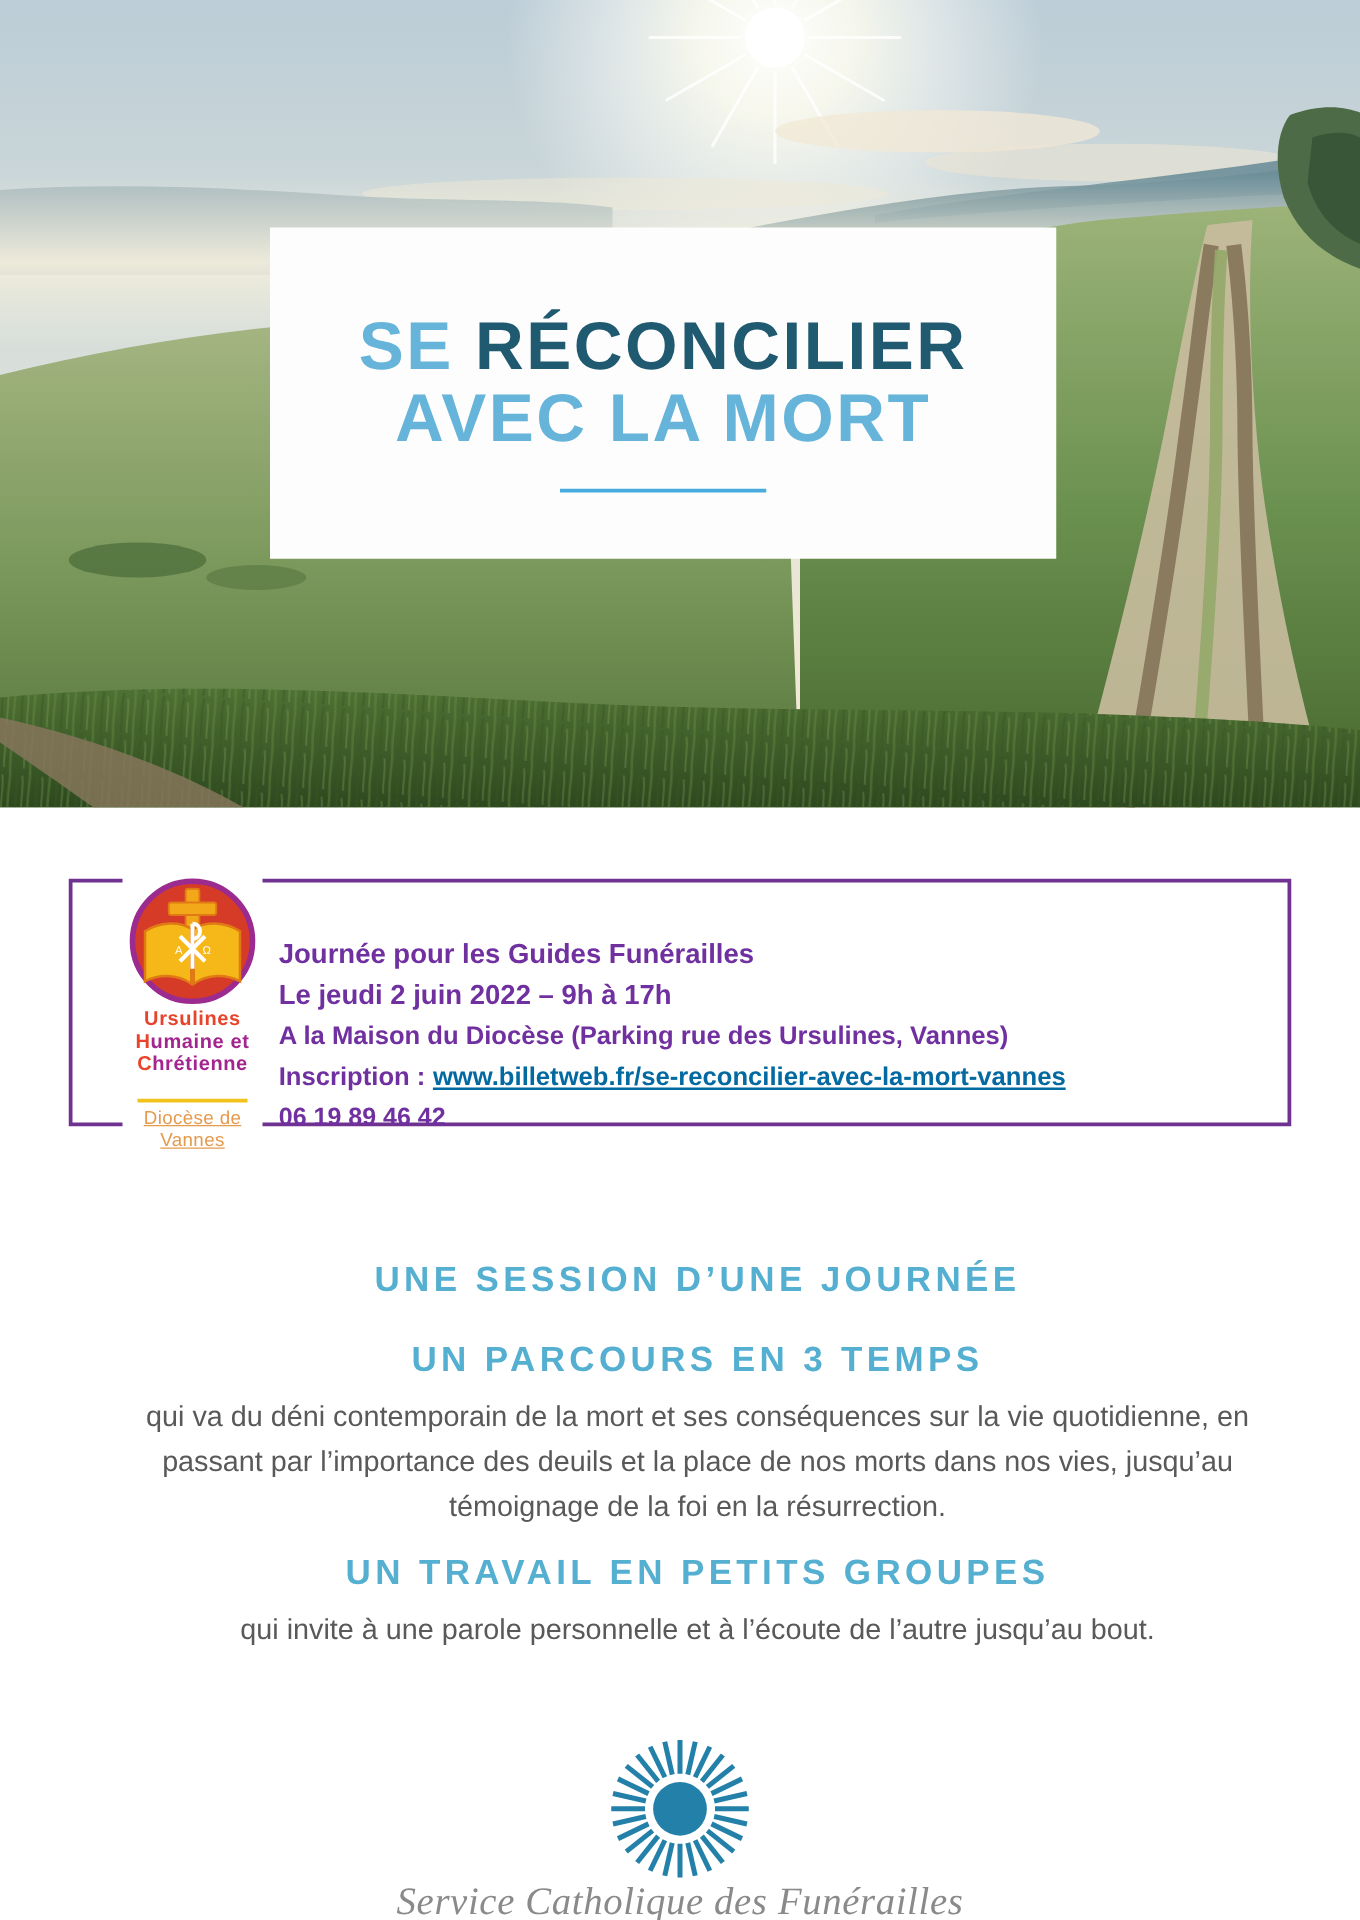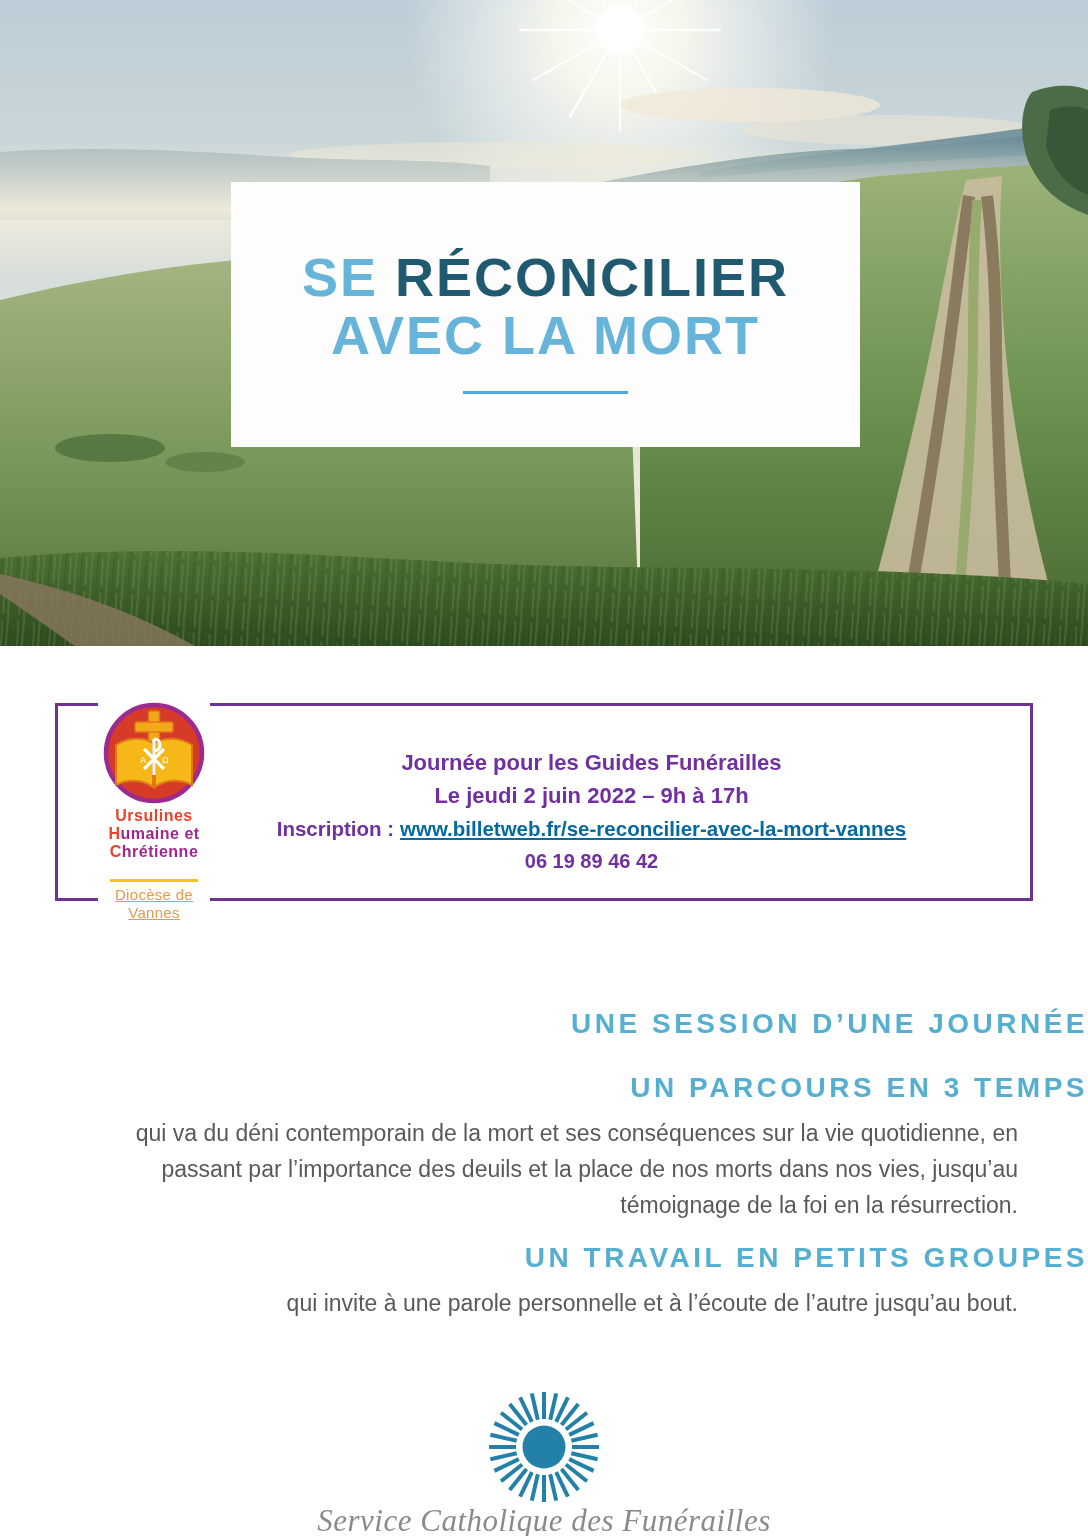--- a/index.html
+++ b/index.html
@@ -3,21 +3,21 @@
 <meta charset="utf-8">
 <style>
   html,body{margin:0;padding:0;background:#ffffff;}
   body{width:1088px;height:1536px;overflow:hidden;font-family:"Liberation Sans",sans-serif;}
   .page{position:relative;width:1088px;height:1536px;background:#ffffff;}
 
   
   .hero{position:relative;width:1088px;height:646px;overflow:hidden;}
   .hero svg.landscape{display:block;width:1088px;height:646px;}
   .title-card{
-    position:absolute;left:231px;top:182px;width:629px;height:265px;
+    position:absolute;left:216px;top:182px;width:629px;height:265px;
     background:#fdfdfd;box-sizing:border-box;padding-top:66px;text-align:center;
   }
   .title-line1,.title-line2{
     font-weight:800;font-size:54px;line-height:58px;letter-spacing:2px;
     font-family:"Liberation Sans",sans-serif;
   }
   .t-light{color:#66B4D9;}
   .t-dark{color:#1F5A70;}
   .title-rule{width:165px;height:3px;background:#49ABDE;margin:27px auto 0;}
 
@@ -32,31 +32,31 @@
   }
   .logo-badge{display:block;margin:4px auto 2px;}
   .logo-text{line-height:18px;font-weight:bold;font-size:16px;letter-spacing:0.5px;}
   .logo-text .l1{color:#E8432B;}
   .logo-text .l2,.logo-text .l3{color:#A3258F;}
   .logo-text .init{color:#E8432B;}
   .logo-text .l3{display:inline-block;border-bottom:3px solid #F2C21D;padding-bottom:18px;}
   .logo-sub{color:#E59A4E;font-size:15px;font-weight:normal;margin-top:4px;letter-spacing:0.3px;text-decoration:underline;}
   .info-text{
     box-sizing:border-box;height:100%;padding:40px 70px 0 165px;
-    text-align:center;color:#7030A0;line-height:33px;
+    text-align:left;color:#7030A0;line-height:33px;
   }
   .ev-title{font-weight:bold;font-size:22px;}
   .ev-date{font-weight:bold;font-size:22px;}
   .ev-loc{font-weight:bold;font-size:20.5px;}
   .ev-insc{font-weight:bold;font-size:20.5px;}
   .ev-insc .link{color:#0369a1;text-decoration:underline;cursor:pointer;margin-left:6px;}
   .ev-phone{font-weight:bold;font-size:20px;}
 
   
-  .sections{text-align:right;margin-left:28px;}
+  .sections{text-align:center;margin-left:28px;}
   .sections h2{
     color:#55AFD0;font-size:28px;font-weight:800;letter-spacing:3.5px;
     line-height:34px;margin:0;
   }
   .sections h2.h-first{margin-top:106px;}
   .sections h2.h-mid{margin-top:30px;}
   .sections h2.h-last{margin-top:18px;}
   .sections p{
     color:#595959;font-size:23px;line-height:36px;font-weight:400;
     margin:10px auto 0;max-width:920px;
@@ -201,20 +201,21 @@
         <div class="l1">Ursulines</div>
         <div class="l2"><span class="init">H</span><span>umaine et</span></div>
         <div><span class="l3"><span class="init">C</span><span>hrétienne</span></span></div>
         <div class="logo-sub">Diocèse de Vannes</div>
       </div>
     </div>
 
     <div class="info-text">
       <div class="ev-title">Journée pour les Guides Funérailles</div>
       <div class="ev-date">Le jeudi 2 juin 2022 – 9h à 17h</div>
+      <div class="ev-loc">A la Maison du Diocèse (Parking rue des Ursulines, Vannes)</div>
       <div class="ev-insc">
         <span>Inscription :</span><a class="link">www.billetweb.fr/se-reconcilier-avec-la-mort-vannes</a>
       </div>
       <div class="ev-phone">06 19 89 46 42</div>
     </div>
   </div>
 
   <div class="sections">
     <h2 class="h-first">UNE SESSION D’UNE JOURNÉE</h2>
     <h2 class="h-mid">UN PARCOURS EN 3 TEMPS</h2>

